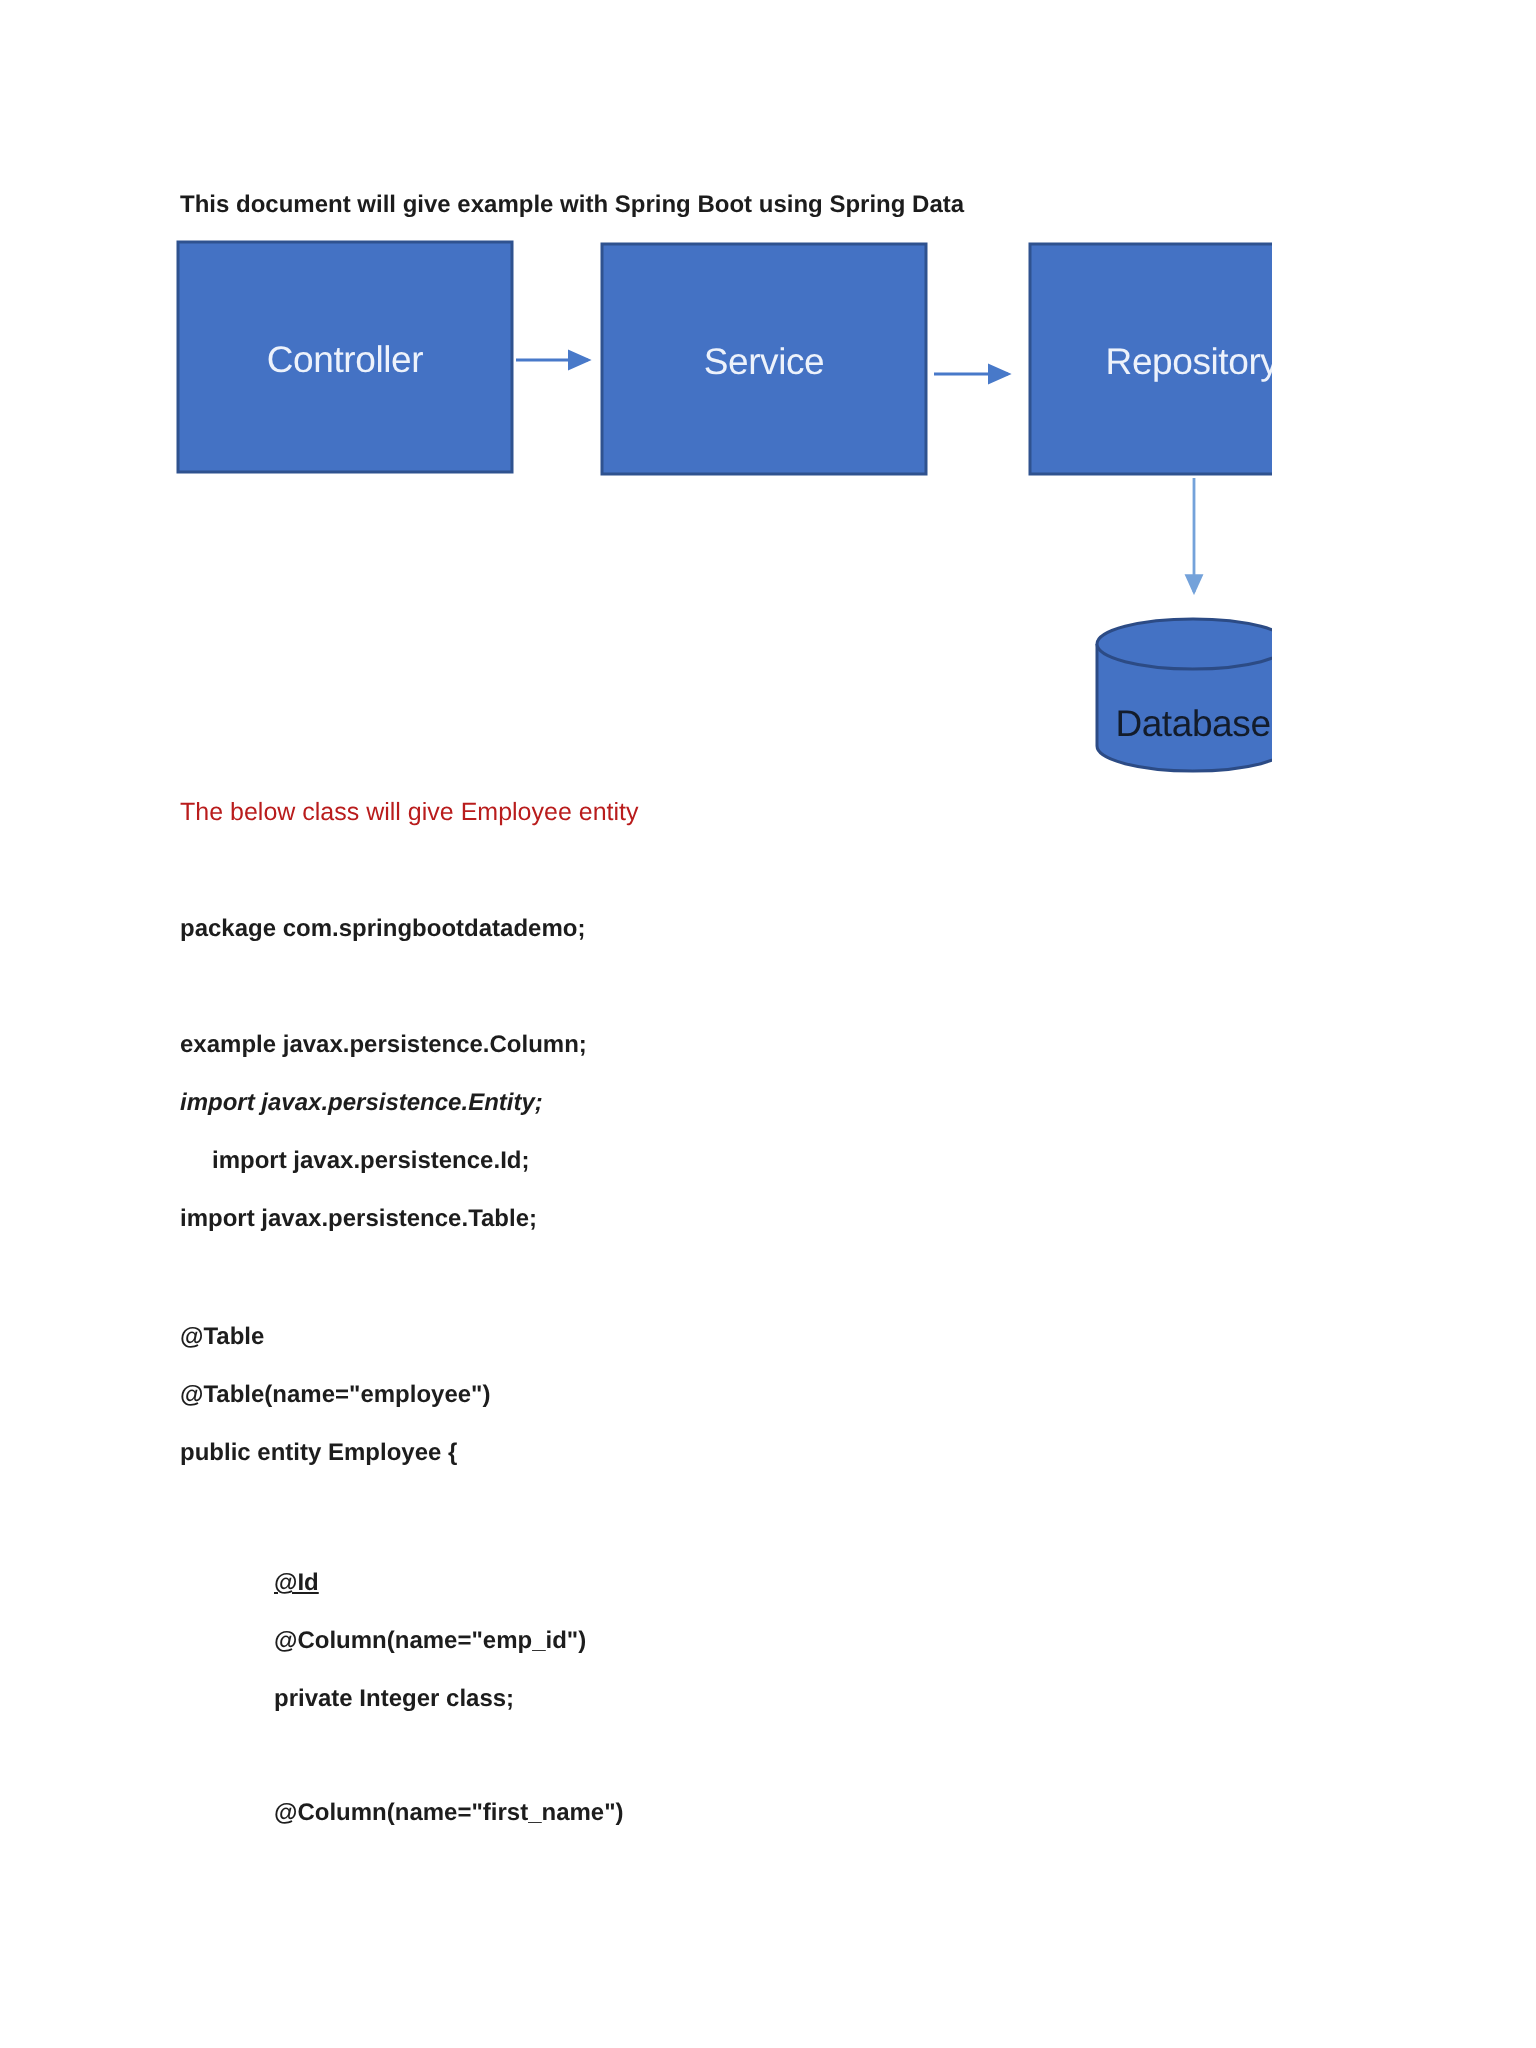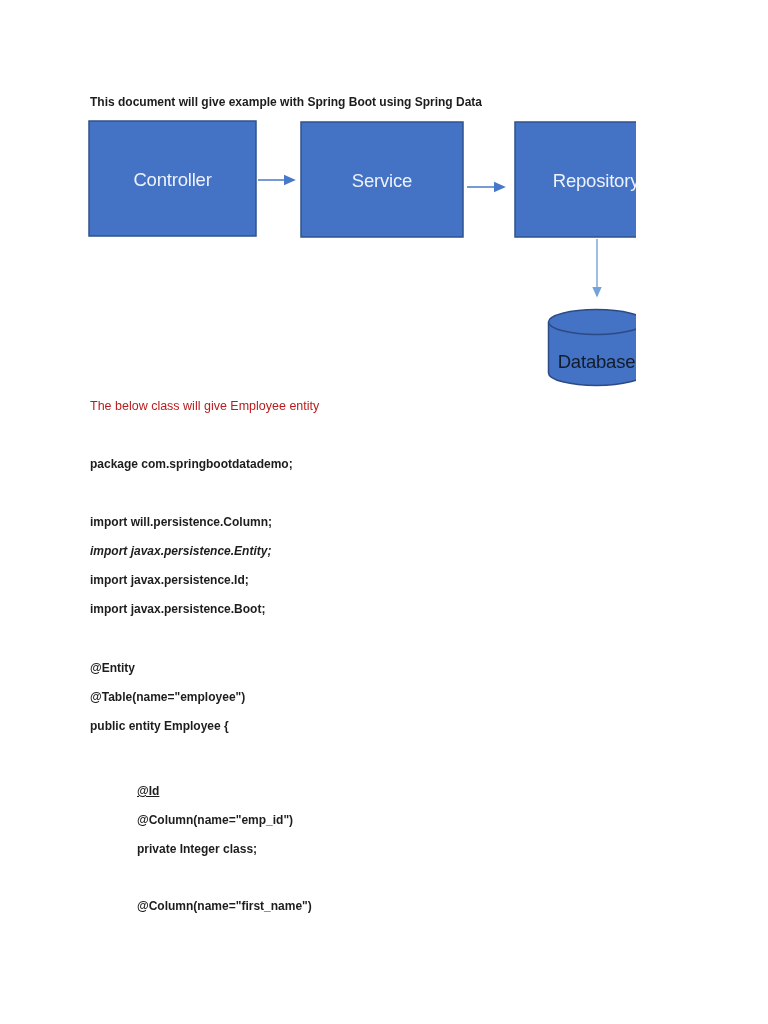--- a/index.html
+++ b/index.html
@@ -92,25 +92,25 @@
     <g>
       <path d="M548.5 322 L548.5 373 A48 12.5 0 0 0 644.5 373 L644.5 322" fill="#4472C4" stroke="#2C4B85" stroke-width="1.5"></path>
       <ellipse cx="596.5" cy="322" rx="48" ry="12.5" fill="#4472C4" stroke="#2C4B85" stroke-width="1.5"></ellipse>
     </g>
     <text x="596.5" y="368" text-anchor="middle" class="db-label">Database</text>
   </svg>
 
   <div class="intro">The below class will give Employee entity</div>
 
   <div class="code-line" style="left:90px;  top:457px;">package com.springbootdatademo;</div>
-  <div class="code-line" style="left:90px;  top:515px;">import will.persistence.Column;</div>
+  <div class="code-line" style="left:90px;  top:515px;">example javax.persistence.Column;</div>
   <div class="code-line" style="left:90px;  top:544px;font-style:italic;">import javax.persistence.Entity;</div>
-  <div class="code-line" style="left:90px;  top:573px;">import javax.persistence.Id;</div>
-  <div class="code-line" style="left:90px;  top:602px;">import javax.persistence.Boot;</div>
-  <div class="code-line" style="left:90px;  top:661px;">@Entity</div>
+  <div class="code-line" style="left:106px;  top:573px;">import javax.persistence.Id;</div>
+  <div class="code-line" style="left:90px;  top:602px;">import javax.persistence.Table;</div>
+  <div class="code-line" style="left:90px;  top:661px;">@Table</div>
   <div class="code-line" style="left:90px;  top:690px;">@Table(name="employee")</div>
   <div class="code-line" style="left:90px;  top:719px;">public entity Employee {</div>
   <div class="code-line" style="left:137px; top:784px;text-decoration:underline;">@Id</div>
   <div class="code-line" style="left:137px; top:813px;">@Column(name="emp_id")</div>
   <div class="code-line" style="left:137px; top:842px;">private Integer class;</div>
   <div class="code-line" style="left:137px; top:899px;">@Column(name="first_name")</div>
 
 </div>
 
 </body></html>

